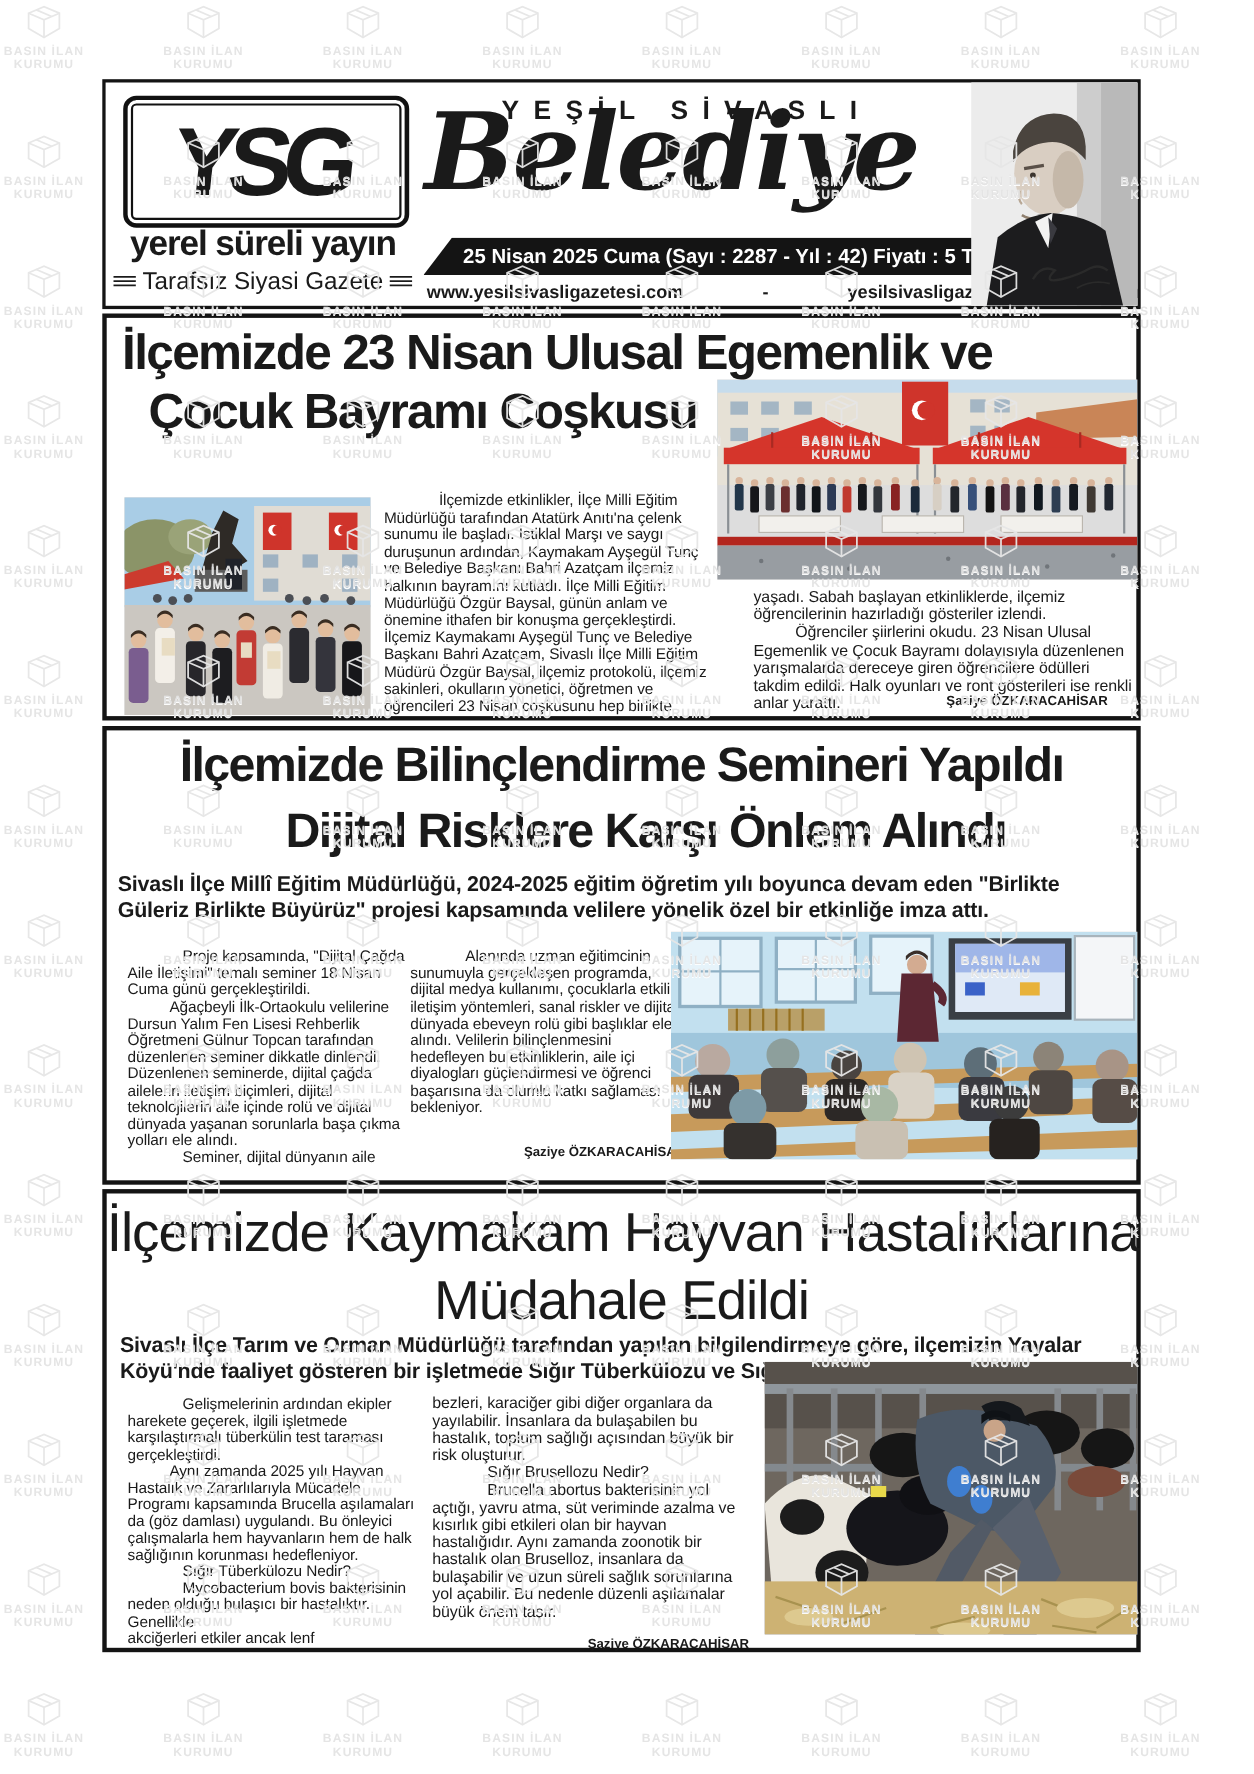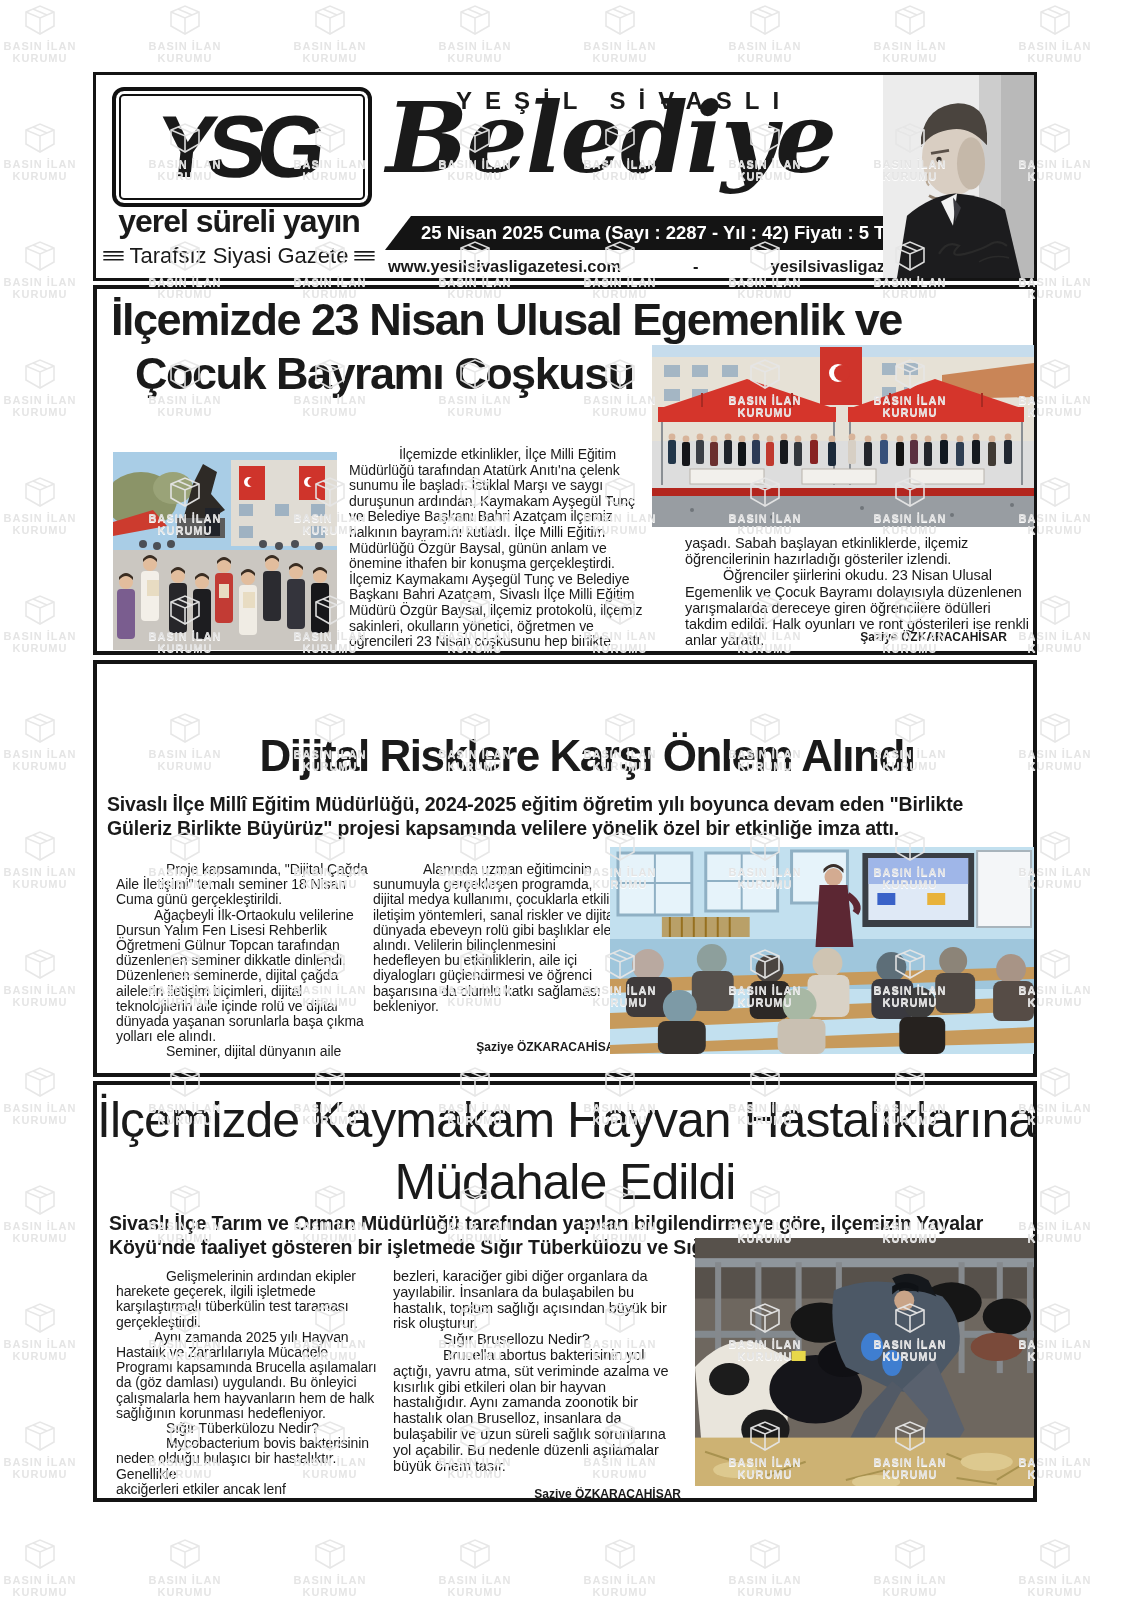--- a/index.html
+++ b/index.html
@@ -229,20 +229,21 @@
       <p class="ind">İlçemizde etkinlikler, İlçe Milli Eğitim Müdürlüğü tarafından Atatürk Anıtı'na çelenk sunumu ile başladı. İstiklal Marşı ve saygı duruşunun ardından, Kaymakam Ayşegül Tunç ve Belediye Başkanı Bahri Azatçam ilçemiz halkının bayramını kutladı. İlçe Milli Eğitim Müdürlüğü Özgür Baysal, günün anlam ve önemine ithafen bir konuşma gerçekleştirdi. İlçemiz Kaymakamı Ayşegül Tunç ve Belediye Başkanı Bahri Azatçam, Sivaslı İlçe Milli Eğitim Müdürü Özgür Baysal, ilçemiz protokolü, ilçemiz sakinleri, okulların yönetici, öğretmen ve öğrencileri 23 Nisan coşkusunu hep birlikte</p>
     </div>
     <div class="abs bodycol" style="left:588px;top:246px;width:346px;line-height:16.2px;font-size:14.5px;">
       <p>yaşadı. Sabah başlayan etkinliklerde, ilçemiz öğrencilerinin hazırladığı gösteriler izlendi.</p>
       <p class="ind2">Öğrenciler şiirlerini okudu. 23 Nisan Ulusal Egemenlik ve Çocuk Bayramı dolayısıyla düzenlenen yarışmalarda dereceye giren öğrencilere ödülleri takdim edildi. Halk oyunları ve ront gösterileri ise renkli anlar yarattı.</p>
     </div>
     <div class="abs author" style="right:26px;top:341px;">Şaziye ÖZKARACAHİSAR</div>
   </article>
 
   <article class="box a2">
+    <div class="abs hl" style="left:0;top:6px;">İlçemizde Bilinçlendirme Semineri Yapıldı</div>
     <div class="abs hl" style="left:0;top:66px;padding-left:22px;">Dijital Risklere Karşı Önlem Alındı</div>
     <div class="abs subhead" style="left:10px;top:128px;width:922px;font-size:19.5px;">Sivaslı İlçe Millî Eğitim Müdürlüğü, 2024-2025 eğitim öğretim yılı boyunca devam eden "Birlikte Güleriz Birlikte Büyürüz" projesi kapsamında velilere yönelik özel bir etkinliğe imza attı.</div>
     <div class="abs bodycol" style="left:19px;top:198px;width:252px;">
       <p class="ind">Proje kapsamında, "Dijital Çağda Aile İletişimi" temalı seminer 18 Nisan Cuma günü gerçekleştirildi.</p>
       <p class="ind2">Ağaçbeyli İlk-Ortaokulu velilerine Dursun Yalım Fen Lisesi Rehberlik Öğretmeni Gülnur Topcan tarafından düzenlenen seminer dikkatle dinlendi. Düzenlenen seminerde, dijital çağda ailelerin iletişim biçimleri, dijital teknolojilerin aile içinde rolü ve dijital dünyada yaşanan sorunlarla başa çıkma yolları ele alındı.</p>
       <p class="ind">Seminer, dijital dünyanın aile</p>
     </div>
     <div class="abs bodycol" style="left:276px;top:198px;width:250px;">
       <p class="ind">Alanında uzman eğitimcinin sunumuyla gerçekleşen programda, dijital medya kullanımı, çocuklarla etkili iletişim yöntemleri, sanal riskler ve dijital dünyada ebeveyn rolü gibi başlıklar ele alındı. Velilerin bilinçlenmesini hedefleyen bu etkinliklerin, aile içi diyalogları güçlendirmesi ve öğrenci başarısına da olumlu katkı sağlaması bekleniyor.</p>
     </div>

